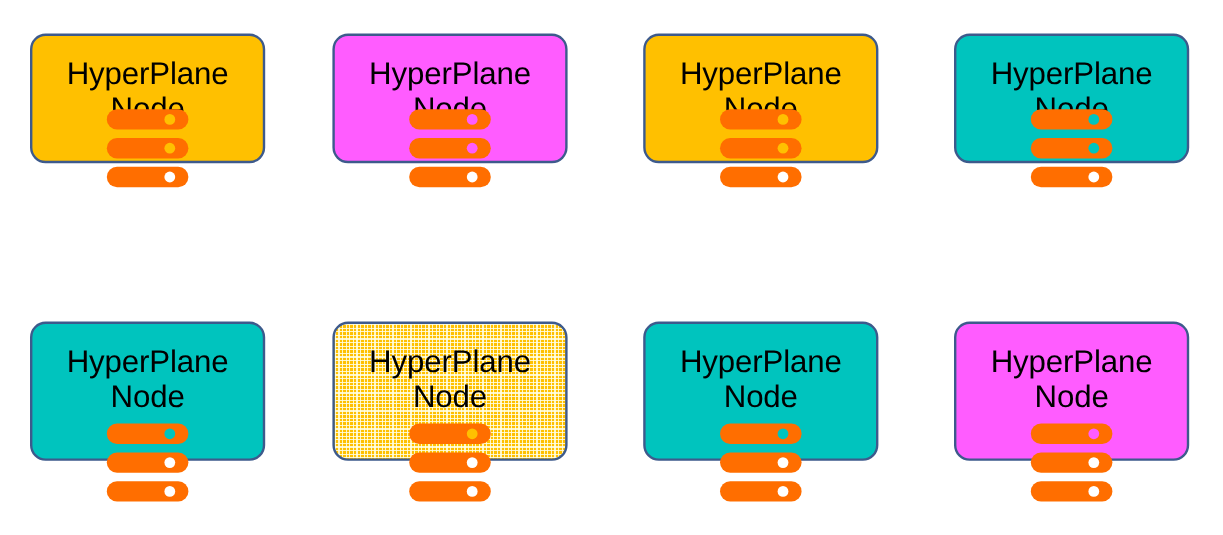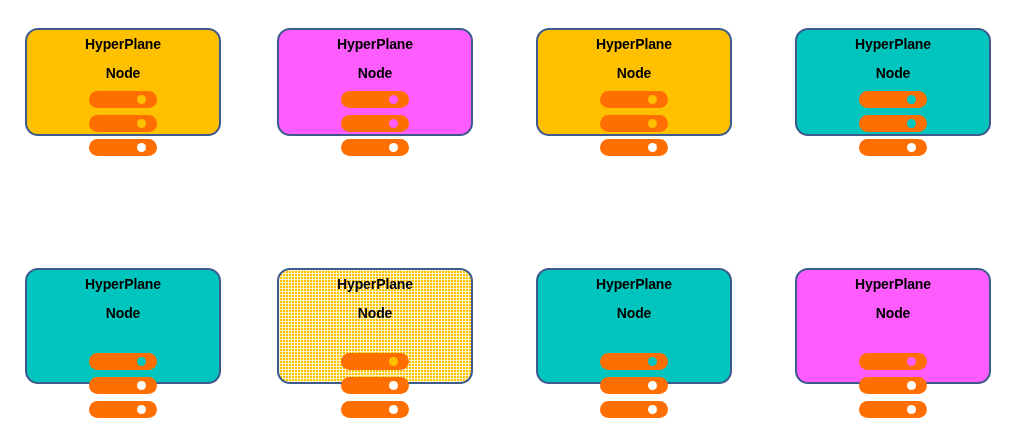--- a/index.html
+++ b/index.html
@@ -54,25 +54,26 @@
         rgba(255,255,230,0.85) 0px, rgba(255,255,230,0.85) 1px,
         rgba(0,0,0,0) 1px, rgba(0,0,0,0) 3px),
       repeating-linear-gradient(90deg,
         rgba(255,255,230,0.85) 0px, rgba(255,255,230,0.85) 1px,
         rgba(0,0,0,0) 1px, rgba(0,0,0,0) 3px);
   }
 
   .node-label {
     position: relative;
     z-index: 2;
+    margin-top: 17px;
     text-align: center;
     color: #000000;
     font-family: "Liberation Sans", sans-serif;
-    font-weight: bold;
-    font-size: 14px;
+    font-weight: normal;
+    font-size: 26px;
     line-height: 29px;
     letter-spacing: -0.1px;
     white-space: pre-line;
     pointer-events: none;
   }
 
   
   .server-icon {
     position: absolute;
     left: 50%;

